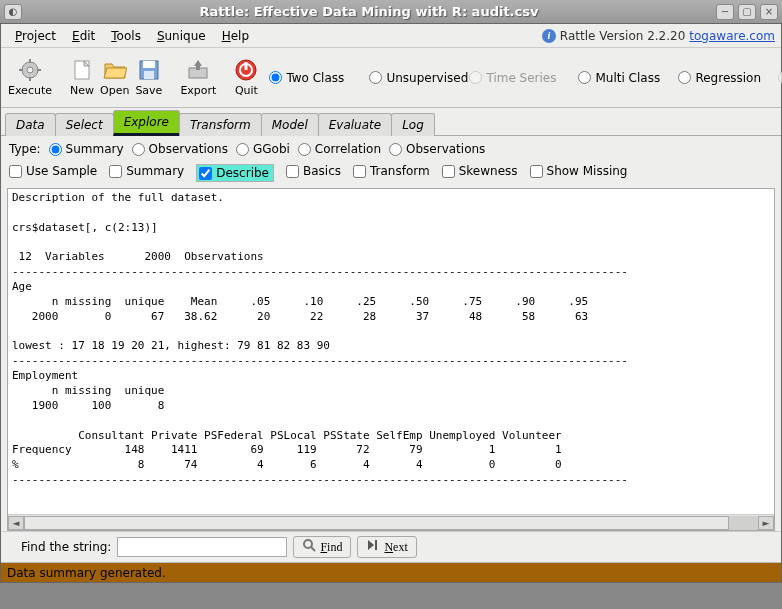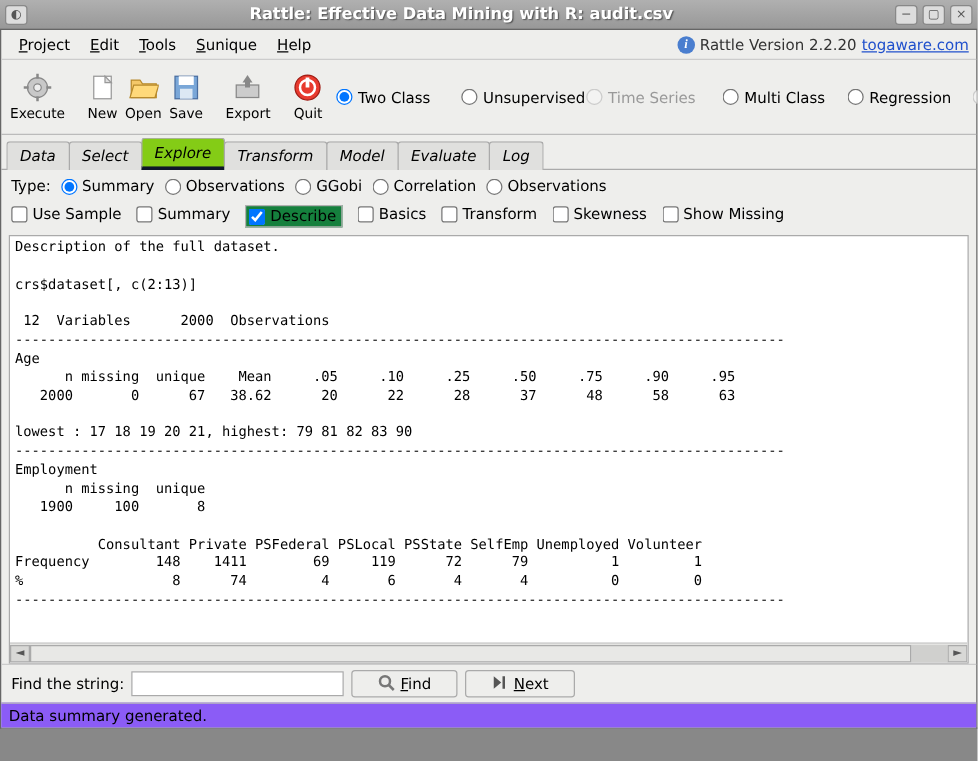--- a/index.html
+++ b/index.html
@@ -41,40 +41,40 @@
 .tab.active { background: #84cc16; border-bottom: 3px solid #0f172a; }
 
 
 .type-row { display: flex; align-items: center; gap: 8px; padding: 6px 8px; }
 .type-row .lbl { font-size: 12px; }
 .radio { display: inline-flex; align-items: center; gap: 4px; font-size: 12px; }
 
 
 .check-row { display: flex; align-items: flex-start; gap: 12px; padding: 2px 8px 6px 8px; }
 .cb { display: inline-flex; align-items: center; gap: 4px; font-size: 12px; }
-.cb.boxed { border: 1px solid #b0b0b0; padding: 1px 4px 1px 2px; background: #15803d; }
+.cb.boxed { border: 1px solid #b0b0b0; padding: 1px 4px 1px 2px; background: #5eead4; }
 .cb input[type=checkbox] { width: 13px; height: 13px; margin: 0; }
 
 
 .textwrap { flex: 1; margin: 0 6px; border: 1px solid #aaa; background: #fff; overflow: hidden; display: flex; flex-direction: column; }
 .textarea { flex: 1; padding: 2px 4px; font-family: "DejaVu Sans Mono", "Liberation Mono", monospace; font-size: 11px; white-space: pre; overflow: hidden; line-height: 1.35; }
 .hscroll { height: 16px; background: #e4e4e2; border-top: 1px solid #ccc; display: flex; align-items: center; }
 .hscroll .arrow { width: 16px; height: 14px; background: #d8d8d6; border: 1px solid #aaa; display: inline-flex; align-items: center; justify-content: center; font-size: 9px; color: #555; }
 .hscroll .track { flex: 1; height: 14px; background: #d0d0ce; position: relative; }
 .hscroll .thumb { position: absolute; left: 0; top: 0; bottom: 0; width: 96%; background: #e8e8e6; border: 1px solid #aaa; }
 
 
 .findbar { display: flex; align-items: center; gap: 6px; padding: 4px 8px; border-top: 1px solid #ccc; }
-.findbar .flabel { font-size: 12px; }
+.findbar .flabel { font-size: 12px; margin-left: 12px; }
 .findbar input[type=text] { width: 170px; height: 20px; border: 1px solid #aaa; background: #fff; padding: 0 4px; font-size: 12px; }
-.btn { display: inline-flex; align-items: center; gap: 4px; padding: 2px 20px; border: 1px solid #aaa; background: #eeeeec; border-radius: 3px; font-size: 12px; height: 22px; }
+.btn { display: inline-flex; align-items: center; gap: 4px; padding: 2px 8px; border: 1px solid #aaa; background: #eeeeec; border-radius: 3px; font-size: 12px; height: 22px; font-family: Liberation Serif, serif; }
 .btn .bicon { font-size: 12px; }
 
 
-.statusbar { border-top: 1px solid #bbb; padding: 2px 6px; height: 20px; font-size: 12px; display: flex; align-items: center; background: #8b5cf6; }
+.statusbar { border-top: 1px solid #bbb; padding: 2px 6px; height: 20px; font-size: 12px; display: flex; align-items: center; background: #a16207; }
 </style>
 </head>
 <body>
 
 <div class="titlebar">
   <div class="tb-left">
     <span class="tb-btn">◐</span>
   </div>
   <div class="tb-title">Rattle: Effective Data Mining with R: audit.csv</div>
   <div class="tb-right">

